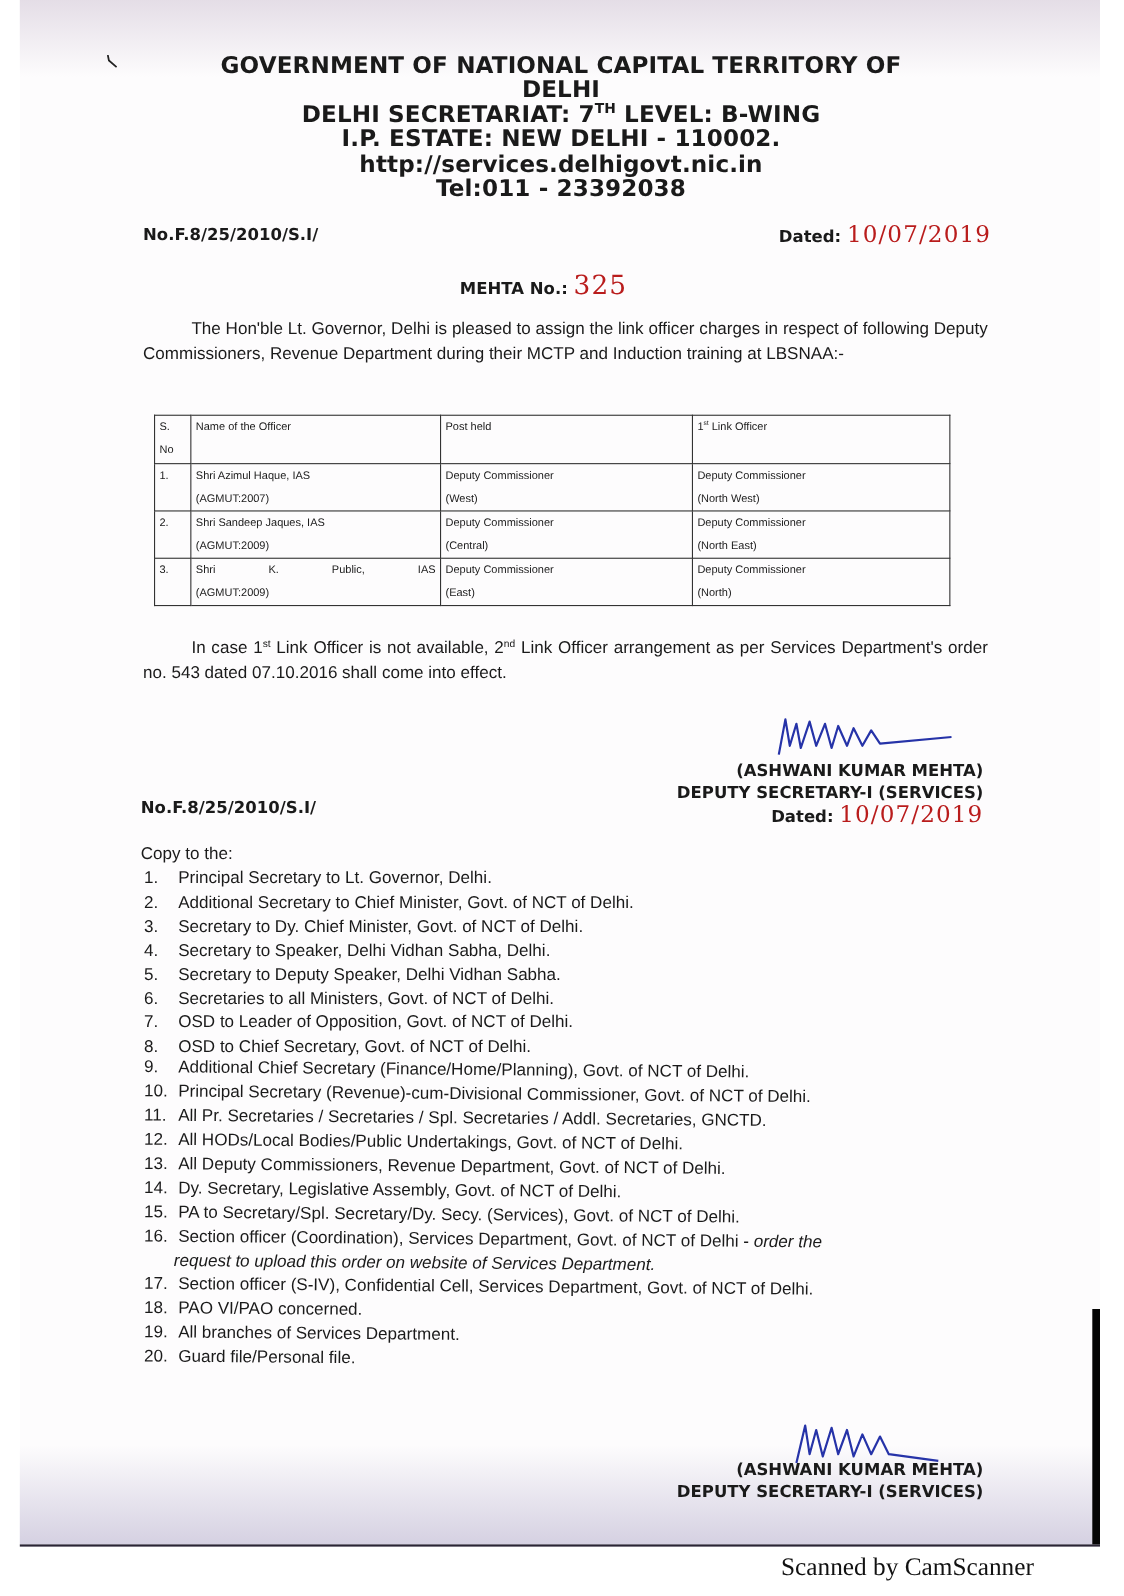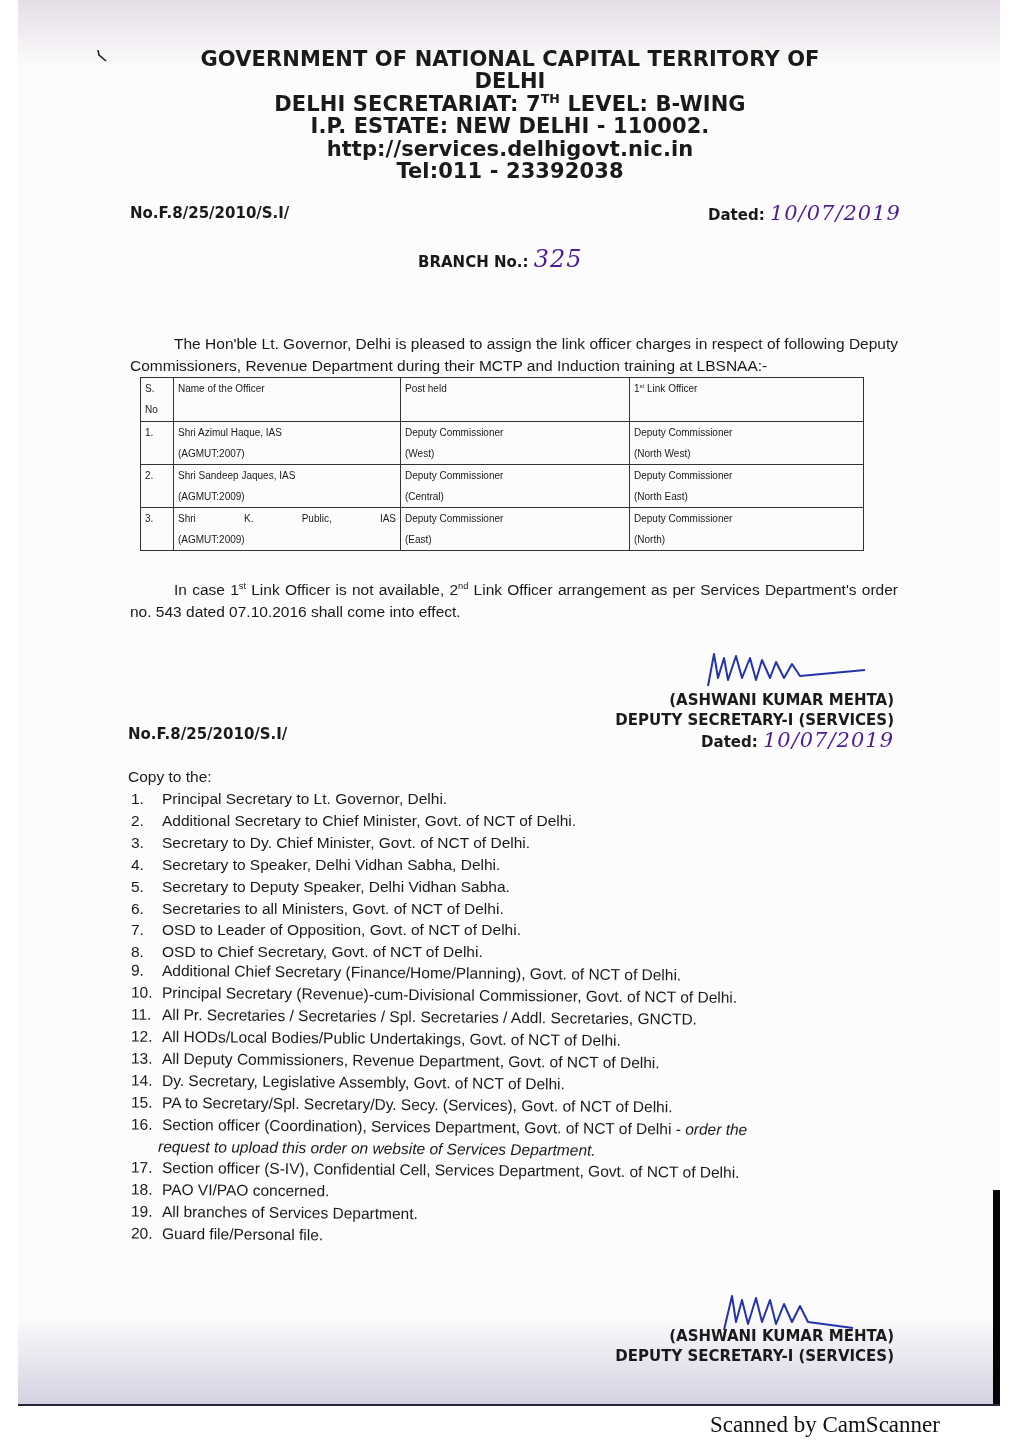--- a/index.html
+++ b/index.html
@@ -23,21 +23,21 @@
   }
   .mark { position: absolute; left: 97px; top: 50px; width: 10px; height: 12px; }
   .abs { position: absolute; }
   .header {
     position: absolute; left: 200px; top: 48px; width: 620px; text-align: center;
     font-size: 21px; font-weight: bold; line-height: 22.4px; letter-spacing: 0.1px;
   }
   sup { font-size: 0.6em; line-height: 0; vertical-align: super; }
   .ref { font-size: 15px; font-weight: bold; }
   .hand {
-    font-family: "DejaVu Serif", serif; font-style: italic; color: #4c1d95;
+    font-family: "DejaVu Serif", serif; color: #b91c1c;
     font-size: 21px; font-weight: normal; letter-spacing: 1px;
   }
   .para {
     position: absolute; left: 130px; width: 768px; font-size: 15.5px; line-height: 22px;
     text-align: justify; font-family: "Liberation Sans", sans-serif;
   }
   table.officers {
     position: absolute; left: 140px; top: 377px; width: 724px;
     border-collapse: collapse; font-family: "Liberation Sans", sans-serif; font-size: 10px;
   }
@@ -80,25 +80,25 @@
   <div>Tel:011 - 23392038</div>
 </div>
 
 <div class="abs ref" style="left:130px; top:204px;">No.F.8/25/2010/S.I/</div>
 <div class="abs ref" style="left:708px; top:201px;">
   <span>Dated:</span>
   <span class="hand">10/07/2019</span>
 </div>
 
 <div class="abs ref" style="left:418px; top:245px;">
-  <span>BRANCH No.:</span>
+  <span>MEHTA No.:</span>
   <span class="hand" style="font-size:24px;">325</span>
 </div>
 
-<div class="para" style="top:289px; text-indent:44px;margin-top:44px;">The Hon'ble Lt. Governor, Delhi is pleased to assign the link officer charges in respect of following Deputy Commissioners, Revenue Department during their MCTP and Induction training at LBSNAA:-</div>
+<div class="para" style="top:289px; text-indent:44px;">The Hon'ble Lt. Governor, Delhi is pleased to assign the link officer charges in respect of following Deputy Commissioners, Revenue Department during their MCTP and Induction training at LBSNAA:-</div>
 
 <table class="officers">
   <colgroup>
       <col style="width:33px">
       <col style="width:227px">
       <col style="width:229px">
       <col>
     </colgroup>
   <thead>
     <tr>

